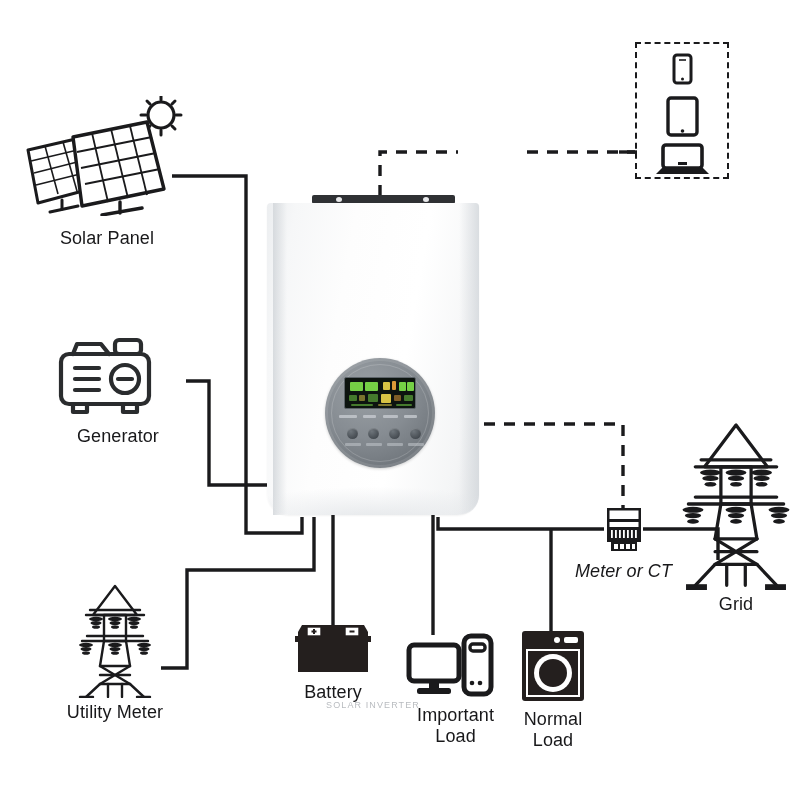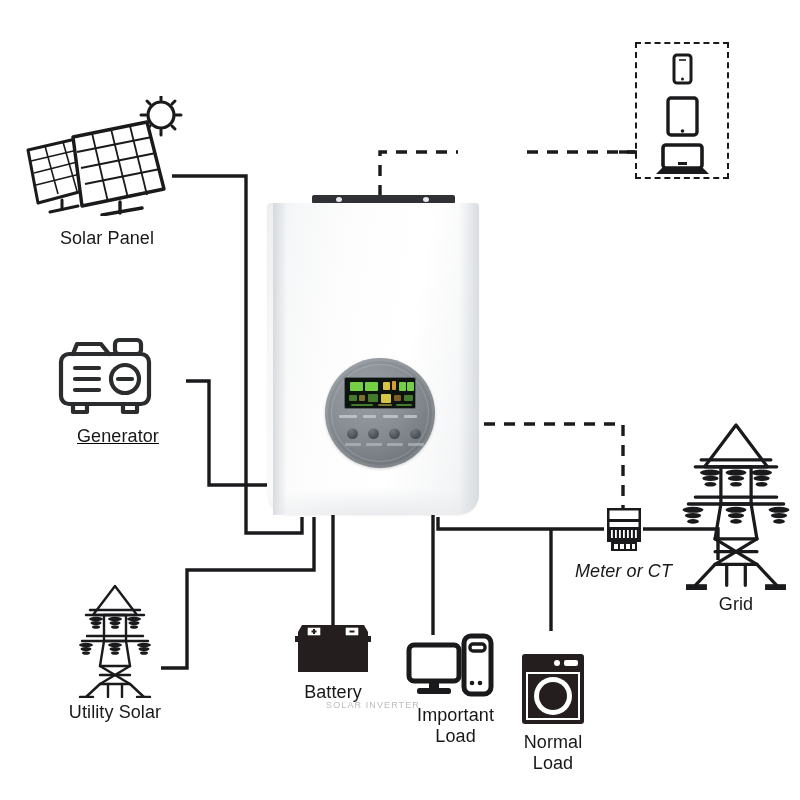--- a/index.html
+++ b/index.html
@@ -260,21 +260,21 @@
       </g>
 
       <g stroke="#1a1a1c" stroke-width="3.4" fill="none" stroke-linecap="round">
         <path d="M 100,106 L 100,117"></path>
           <path d="M 82,119 L 122,112"></path>
       </g>
     </svg>
     <div class="label">Solar Panel</div>
   </div>
 
-  <div class="node" style="left:38px; top:330px; width:160px;text-decoration:underline;">
+  <div class="node" style="left:38px; top:330px; width:160px;">
     <svg class="glyph" width="135" height="92" viewBox="0 0 135 92">
       <g fill="none" stroke="#2a2c2e" stroke-width="4.2" stroke-linejoin="round" stroke-linecap="round">
 
         <path d="M 22,24 L 26,14 L 50,14 L 58,24"></path>
 
         <rect x="64" y="10" width="26" height="14" rx="4"></rect>
 
         <rect x="10" y="24" width="88" height="50" rx="8"></rect>
 
         <line x1="24" y1="38" x2="48" y2="38"></line>
@@ -336,21 +336,21 @@
             <ellipse cx="55" cy="69" rx="5.5" ry="2"></ellipse>
             <ellipse cx="55" cy="73" rx="4" ry="1.8"></ellipse>
           </g>
         <g>
             <ellipse cx="84" cy="65" rx="7" ry="2.2"></ellipse>
             <ellipse cx="84" cy="69" rx="5.5" ry="2"></ellipse>
             <ellipse cx="84" cy="73" rx="4" ry="1.8"></ellipse>
           </g>
       </g>
     </svg>
-    <div class="label">Utility Solar</div>
+    <div class="label">Utility Meter</div>
   </div>
 
 
   <div id="devbox">
     <svg width="90" height="133" viewBox="0 0 90 133" style="position:absolute;left:0;top:0;">
 
       <g>
         <rect x="37" y="11" width="17" height="28" rx="3" fill="none" stroke="#1a1a1c" stroke-width="3"></rect>
         <line x1="42" y1="16" x2="49" y2="16" stroke="#1a1a1c" stroke-width="1.6"></line>
         <circle cx="45.5" cy="35" r="1.5" fill="#1a1a1c"></circle>
@@ -477,21 +477,21 @@
 
       <rect x="58" y="5" width="27" height="58" rx="7" fill="none" stroke="#1a1a1c" stroke-width="5"></rect>
       <rect x="64" y="13" width="15" height="7" rx="3" fill="none" stroke="#1a1a1c" stroke-width="3.4"></rect>
       <circle cx="66" cy="52" r="2.3" fill="#1a1a1c"></circle>
       <circle cx="74" cy="52" r="2.3" fill="#1a1a1c"></circle>
     </svg>
     <div class="label">Important
 Load</div>
   </div>
 
-  <div class="node" style="left:503px; top:650px; width:100px;">
+  <div class="node" style="left:503px; top:627px; width:100px;">
     <svg class="glyph" width="72" height="78" viewBox="0 0 72 78">
       <rect x="5" y="4" width="62" height="70" rx="3" fill="#241f1e"></rect>
       <rect x="9" y="22" width="54" height="48" fill="#ffffff"></rect>
       <rect x="11" y="24" width="50" height="44" fill="#241f1e"></rect>
 
       <circle cx="40" cy="13" r="3" fill="#ffffff"></circle>
       <rect x="47" y="10" width="14" height="6" rx="2" fill="#ffffff"></rect>
 
       <circle cx="36" cy="46" r="19" fill="#ffffff"></circle>
       <circle cx="36" cy="46" r="14" fill="#241f1e"></circle>

